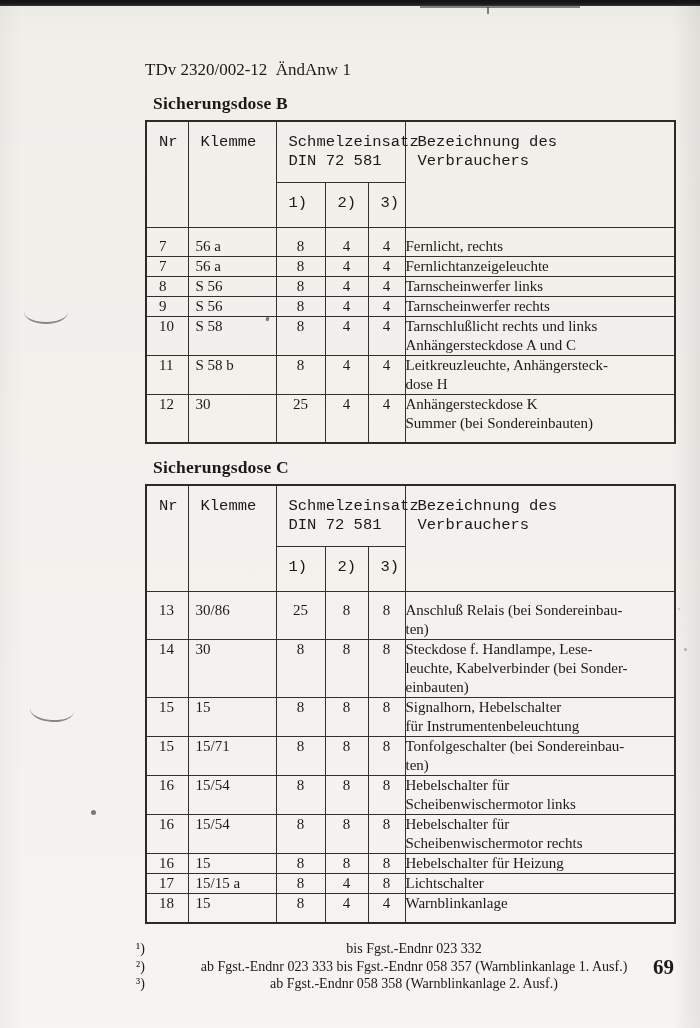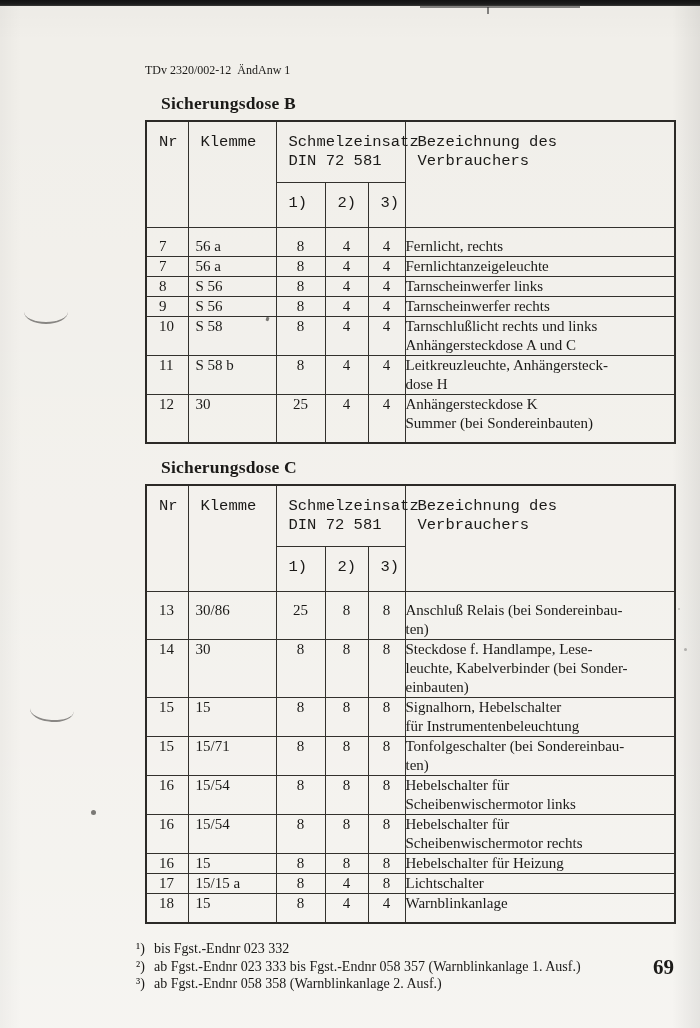--- a/index.html
+++ b/index.html
@@ -43,28 +43,28 @@
   .speck-2{top:317px;left:266px;width:3px;height:4px;transform:rotate(20deg);border-radius:1px;}
   .speck-3{top:648px;left:684px;width:3px;height:3px;opacity:.5;}
   .speck-4{top:608px;left:678px;width:2px;height:2px;opacity:.4;}
 
   .content{
     position:absolute;top:0;left:0;width:700px;
     padding:60px 26px 0 145px;
     box-sizing:border-box;
   }
   .doc-header{
-    font-size:12px;line-height:20px;
+    font-size:17px;line-height:20px;
     white-space:pre;
     margin:0 0 13px 0;
   }
   .section-title{
     font-size:17.5px;font-weight:bold;
     line-height:20px;letter-spacing:.2px;
-    margin:0 0 7px 16px;
+    margin:0 0 7px 8px;
   }
   .fuse-section{margin:0 0 13px 0;}
 
   table.fuse-table{
     border-collapse:collapse;
     table-layout:fixed;
     width:529px;
     background:transparent;
   }
   .fuse-table th,.fuse-table td{
@@ -94,21 +94,21 @@
   td.c-klemme{padding-left:7px;}
   td.c-val{text-align:center;padding-left:0;}
   td.c-bez{padding-left:0;padding-right:4px;white-space:pre-line;}
 
   .footnotes{margin:16px 0 0 -9px;}
   .footnote{
     display:flex;
     font-size:14px;line-height:17.5px;
   }
   .footnote .fn-marker{width:18px;flex:0 0 18px;}
-  .footnote .fn-text{flex:1;}
+  .footnote .fn-text{flex:1;text-align:center;}
 
   .page-number{
     position:absolute;
     top:955px;left:145px;width:529px;
     text-align:right;
     font-size:21px;font-weight:bold;
   }
 </style>
 </head>
 <body>

